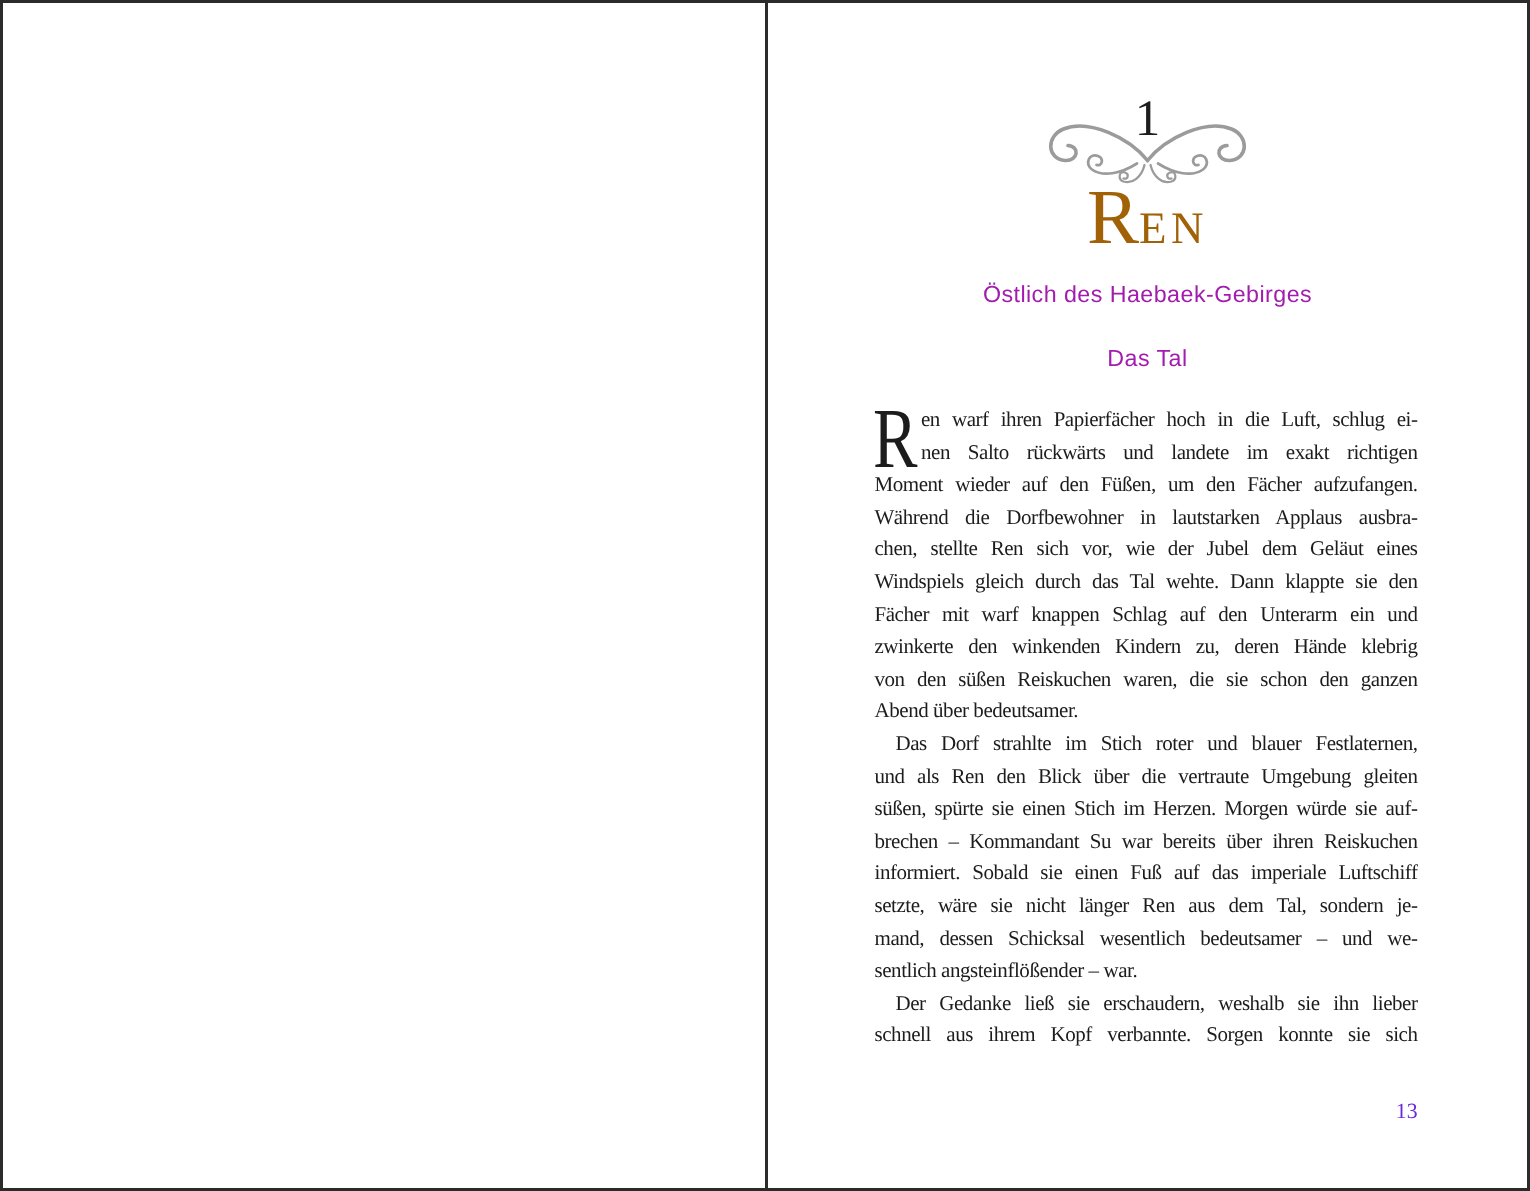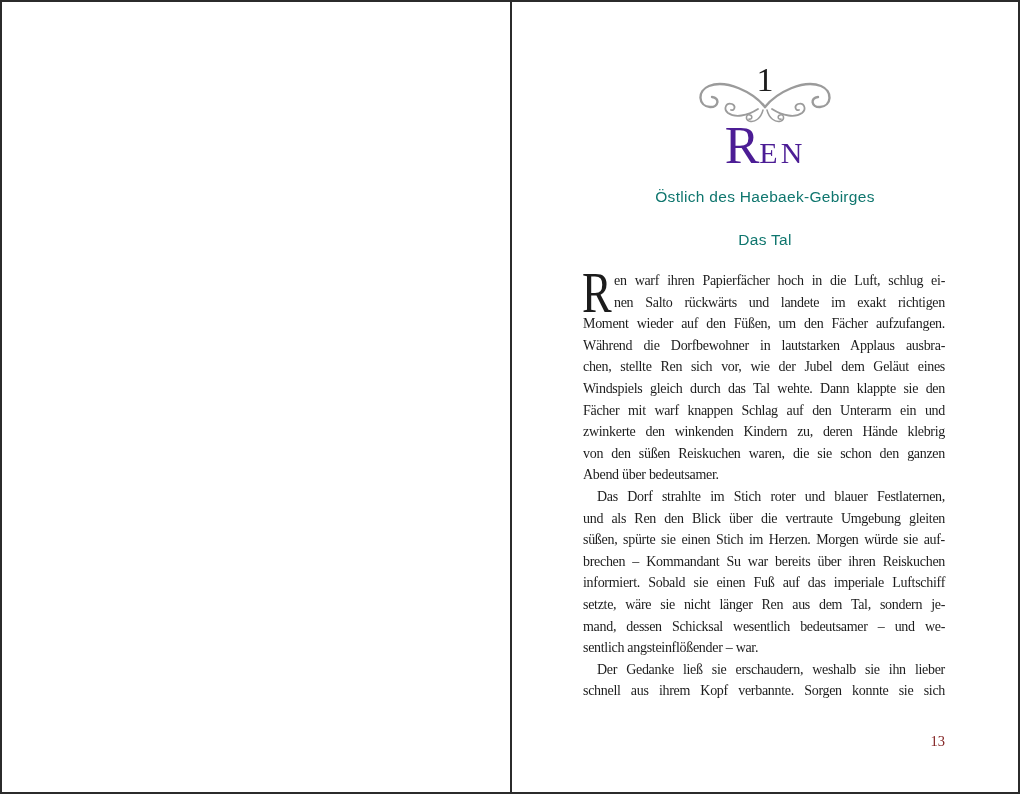--- a/index.html
+++ b/index.html
@@ -23,29 +23,29 @@
     position: absolute; top: 60px; left: 0; width: 100%;
     text-align: center; font-size: 34px; line-height: 36px;
     color: #1d1d1d; font-family: "Liberation Serif", serif;
   }
   .flourish {
     position: absolute; top: 74px; left: 50%;
     transform: translateX(-50%);
   }
   .ch-title {
     position: absolute; top: 116px; left: 0; width: 100%;
-    text-align: center; color: #4c1d95; line-height: 56px; height: 58px;
+    text-align: center; color: #a16207; line-height: 56px; height: 58px;
     font-family: "Liberation Serif", serif;
   }
   .ch-title .initial { font-size: 52px; letter-spacing: 0px; }
   .ch-title .rest    { font-size: 30px; letter-spacing: 3px; }
   .sub {
     position: absolute; left: 0; width: 100%; text-align: center;
     font-family: "Liberation Sans", sans-serif;
-    font-size: 15.5px; color: #0f766e; letter-spacing: 0.3px;
+    font-size: 15.5px; color: #a21caf; letter-spacing: 0.3px;
   }
   .sub-1 { top: 186px; }
   .sub-2 { top: 213px; margin-top: 16px; }
 
   
   .body-block {
     position: absolute; top: 268px; left: 71px; width: 362px;
     font-size: 14px; line-height: 21.6px; letter-spacing: -0.3px;
     color: #1c1c1c;
   }
@@ -55,21 +55,21 @@
     transform: scale(0.78, 1); transform-origin: 0 0;
     color: #1c1c1c;
   }
   .jl { text-align: justify; text-align-last: justify; -moz-text-align-last: justify; }
   .jl.pe  { text-align-last: left; -moz-text-align-last: left; }
   .jl.dc  { padding-left: 31px; }
   .jl.ind { text-indent: 14px; }
 
   .pagenum {
     position: absolute; top: 731px; left: 71px; width: 362px;
-    text-align: right; font-size: 14.5px; color: #7f1d1d;
+    text-align: right; font-size: 14.5px; color: #6d28d9;
     font-family: "Liberation Serif", serif;
   }
 </style>
 </head>
 <body>
 
 <div class="frame">
 
   <div class="page-left"></div>
 

